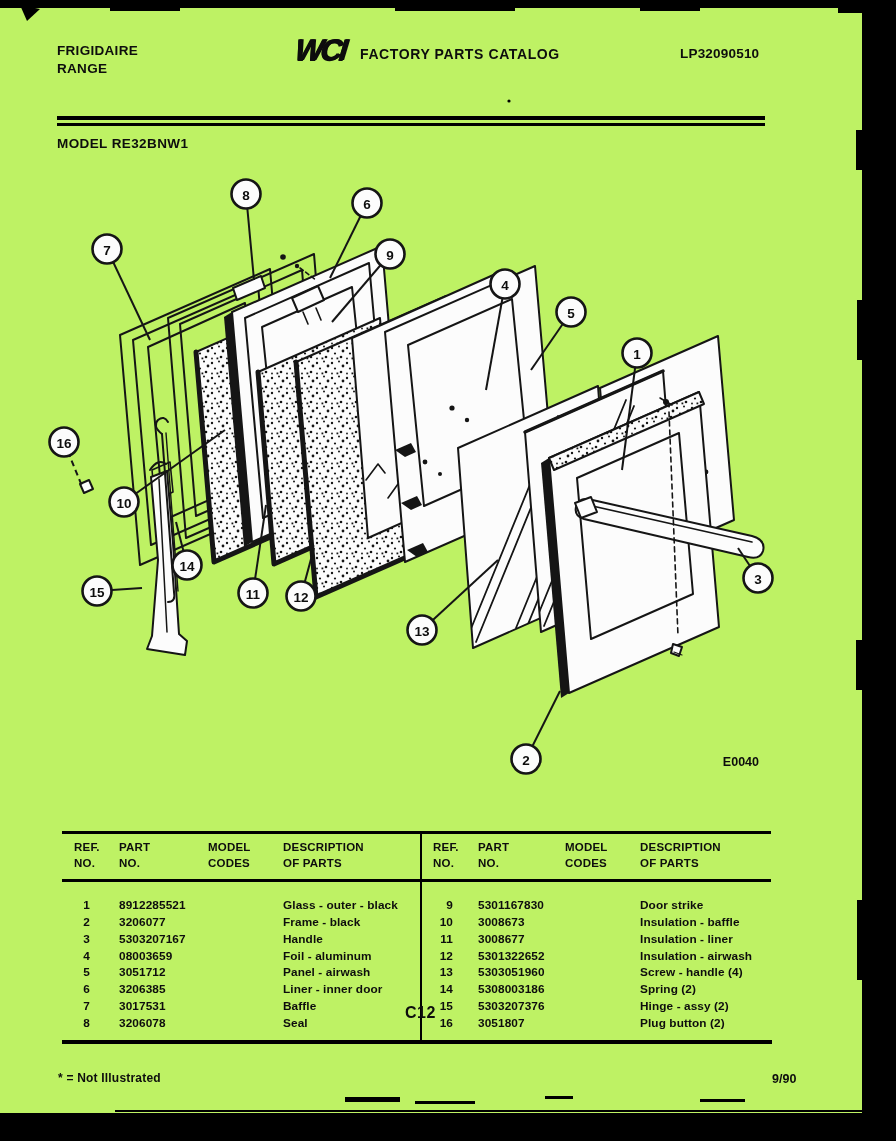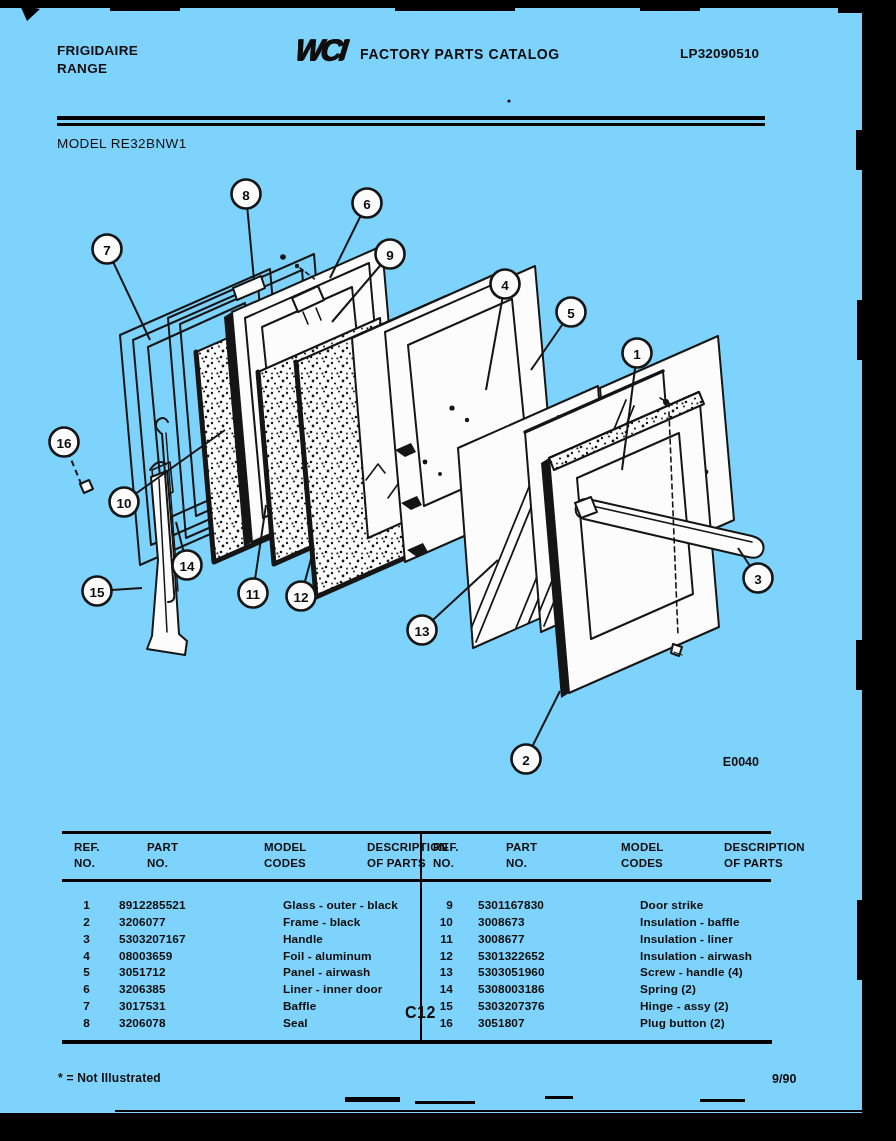--- a/index.html
+++ b/index.html
@@ -1,34 +1,34 @@
 <!DOCTYPE html>
 <html><head>
 <meta charset="utf-8">
 <style>
   html,body{margin:0;padding:0;background:#666;}
-  .page{position:relative;width:896px;height:1141px;background:#7dd3fc;
+  .page{position:relative;width:896px;height:1141px;background:#bef264;
         font-family:"Liberation Sans",sans-serif;color:#0d0d0d;overflow:hidden;margin:0 auto;}
   .abs{position:absolute;}
   .bar{position:absolute;background:#000;}
   .brand{left:57px;top:42px;font-size:13.5px;font-weight:bold;line-height:18px;letter-spacing:.3px;}
   .logo{left:295px;top:33px;font-size:30px;font-weight:bold;font-style:italic;letter-spacing:-3px;
         text-shadow:1.2px 0 currentColor,0 .6px currentColor;transform:skewX(-6deg);}
   .cattitle{left:360px;top:46px;font-size:14px;font-weight:bold;letter-spacing:.6px;}
   .pubno{left:680px;top:46px;font-size:13.5px;font-weight:bold;letter-spacing:.2px;}
   .rule1{left:57px;top:116px;width:708px;height:4px;background:#000;}
   .rule2{left:57px;top:123px;width:708px;height:3px;background:#000;}
-  .model{left:57px;top:136px;font-size:13.5px;font-weight:normal;letter-spacing:.4px;}
+  .model{left:57px;top:136px;font-size:13.5px;font-weight:bold;letter-spacing:.4px;}
   .figcode{left:703px;top:755px;width:56px;text-align:right;font-size:12.5px;font-weight:bold;}
   
   .t-rule-top{left:62px;top:831px;width:709px;height:3px;background:#000;}
   .t-rule-mid{left:62px;top:879px;width:709px;height:3px;background:#000;}
   .t-rule-bot{left:62px;top:1040px;width:710px;height:4px;background:#000;}
   .t-div{left:420px;top:831px;width:2px;height:213px;background:#000;}
-  .thead,.trows{position:absolute;display:block;font-weight:bold;gap:28px;}
+  .thead,.trows{position:absolute;display:block;font-weight:bold;}
   .grid{display:grid;}
   .gl{grid-template-columns:45px 89px 75px 1fr;}
   .gr{grid-template-columns:45px 87px 75px 1fr;}
   .thead{top:840px;font-size:11.5px;line-height:15.5px;}
   .thead .hcell{white-space:pre-line;letter-spacing:.2px;}
   .trows{top:897px;font-size:11.8px;line-height:16.85px;letter-spacing:.1px;}
   #head-left,#rows-left{left:62px;width:354px;padding-left:12px;box-sizing:border-box;}
   #head-right,#rows-right{left:433px;width:330px;}
   .refL{text-align:right;padding-right:29px;}
   .refR{text-align:right;padding-right:25px;}

